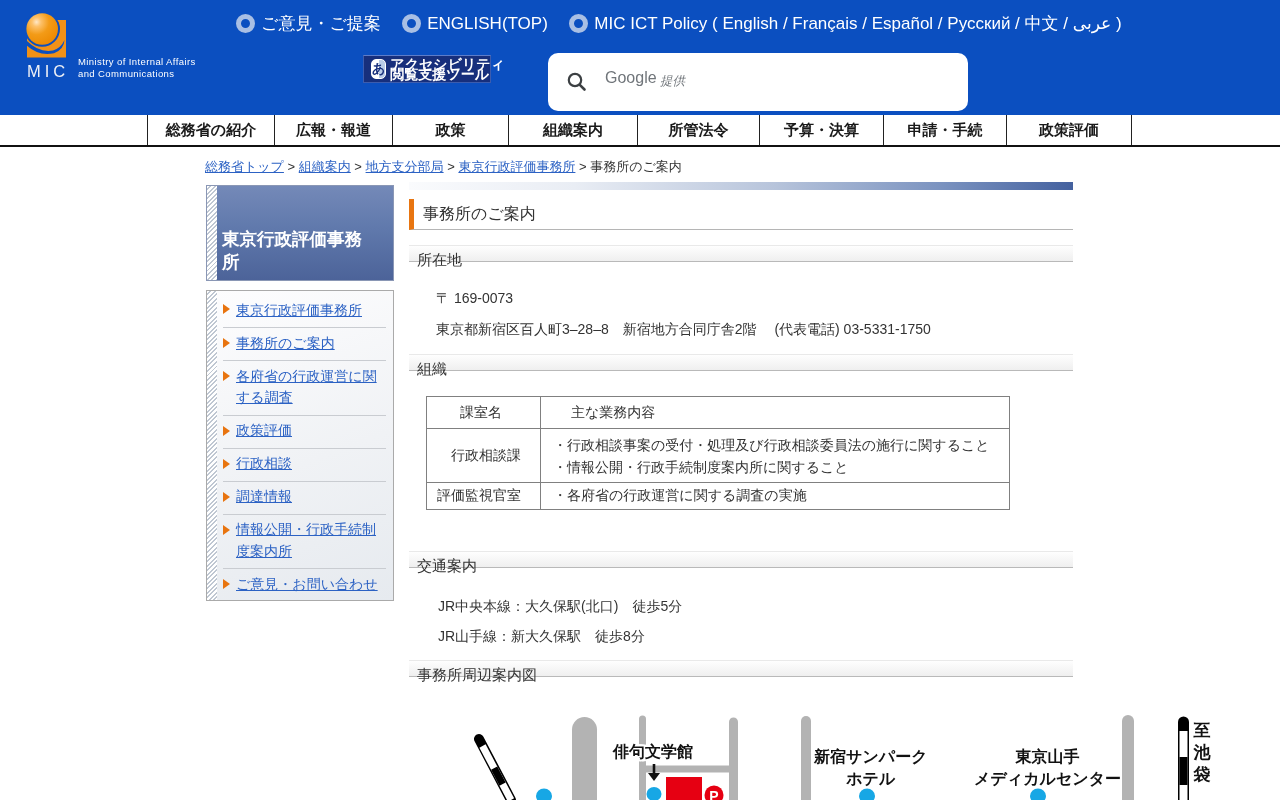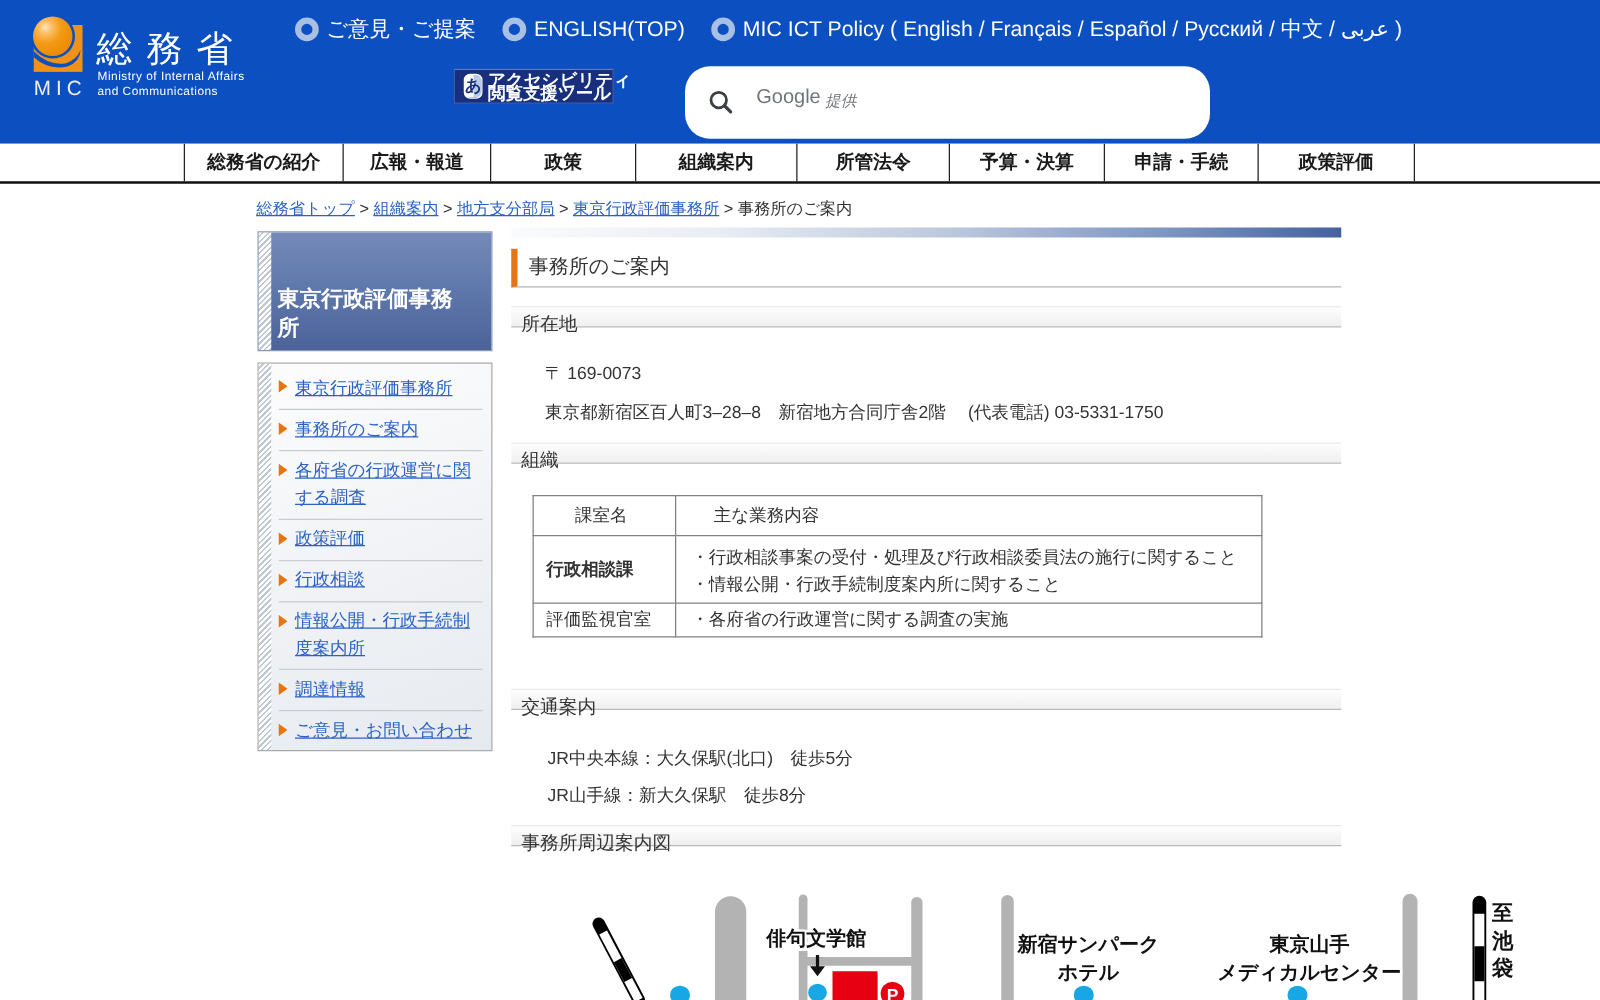--- a/index.html
+++ b/index.html
@@ -19,21 +19,21 @@
 .topnav { position:absolute; top:12px; left:236px; list-style:none; white-space:nowrap; }
 .topnav li { display:inline-block; margin-right:17px; color:#fff; font-size:17px; vertical-align:middle; }
 .ring { display:inline-block; width:19px; height:19px; border-radius:50%;
   border:5px solid #a9bfe4; background:#0b4fc0; vertical-align:-4px; margin-right:6px; }
 .acc-badge { position:absolute; left:363px; top:55px; width:128px; height:28px;
   background:#172f7c; border:1px solid #3c5cae; border-top-color:#5d7cc9; display:flex;
   align-items:center; padding:0 4px; }
 .acc-txt { color:#fff; font-size:14px; line-height:10px; font-weight:bold;
   margin-left:4px; letter-spacing:0px; white-space:nowrap; }
 .searchbox { position:absolute; left:548px; top:53px; width:419.5px; height:57.5px;
-  background:#fff; border-radius:20px; }
+  background:#fff; border-radius:10px; }
 .searchbox .g { position:absolute; left:57px; top:16px; color:#70757a; font-size:16px; }
 .searchbox .teikyo { position:absolute; top:20px; color:#70757a; font-size:12.5px;font-style:italic; }
 
 
 .menubar { position:absolute; left:0; top:114.5px; width:1280px; height:32.5px; background:#fff;
   border-bottom:2px solid #111; }
 .menubar ul { position:absolute; left:147px; top:0; height:30.5px; list-style:none; display:flex; }
 .menubar li { height:30.5px; line-height:30px; text-align:center; font-size:15px; font-weight:bold;
   color:#1a1a1a; border-left:1px solid #222; }
 .menubar li:last-child { border-right:1px solid #222; }
@@ -103,21 +103,20 @@
           <stop offset="0.5" stop-color="#f39b17"></stop>
           <stop offset="1" stop-color="#ec8800"></stop>
         </radialGradient>
       </defs>
       <rect x="1" y="8" width="39" height="37.5" fill="#f19117"></rect>
       <circle cx="16.2" cy="17" r="17.8" fill="#0b4fc0"></circle>
       <path d="M 1 29 Q 13 41 27 38.5 Q 35 36 38.5 28 Q 38 37.5 28 41.2 Q 13 44.5 1 33.8 Z" fill="#0b4fc0"></path>
       <circle cx="16.2" cy="17" r="15.8" fill="url(#ball)"></circle>
     </svg>
     <div class="mic-txt">MIC</div>
-    <div class="somu">総務省</div>
     <div class="ministry">Ministry of Internal Affairs<br>and Communications</div>
     <ul class="topnav">
       <li><span class="ring"></span>ご意見・ご提案</li>
       <li><span class="ring"></span>ENGLISH(TOP)</li>
       <li><span class="ring"></span>MIC ICT Policy ( English / Français / Español / Русский / 中文 / عربى )</li>
     </ul>
     <div class="acc-badge">
       <svg width="22" height="20" viewBox="0 0 22 20">
         <rect x="0" y="0" width="22" height="20" rx="4" fill="#fff"></rect>
         <path d="M3 7 h3 l4 -4 v14 l-4 -4 h-3 z" fill="#172f7c"></path>
@@ -162,40 +161,40 @@
     <div class="t">東京行政評価事務<br>所</div>
   </div>
   <div class="side-menu">
     <div class="hatch"></div>
     <ul>
       <li><a href="#">東京行政評価事務所</a></li>
       <li><a href="#">事務所のご案内</a></li>
       <li><a href="#">各府省の行政運営に関する調査</a></li>
       <li><a href="#">政策評価</a></li>
       <li><a href="#">行政相談</a></li>
+      <li><a href="#">調達情報</a></li>
       <li><a href="#">情報公開・行政手続制度案内所</a></li>
-      <li><a href="#">調達情報</a></li>
       <li><a href="#">ご意見・お問い合わせ</a></li>
     </ul>
   </div>
 
   <div class="main">
     <div class="pagetitle">事務所のご案内</div>
     <div class="sec" style="top:49px">所在地</div>
     <div class="body-txt" style="left:16px; top:94px">〒 169-0073</div>
     <div class="body-txt" style="left:16px; top:125px">東京都新宿区百人町3–28–8　新宿地方合同庁舎2階　 (代表電話) 03-5331-1750</div>
     <div class="sec" style="top:158px">組織</div>
     <table class="orgtable">
       <tbody>
           <tr>
         <th style="width:114px; height:32px; padding-left:33px;">課室名</th>
         <th style="width:469px; padding-left:30px;">主な業務内容</th>
       </tr>
       <tr>
-        <td style="height:54px; padding-left:10px;font-weight:bold;">行政相談課</td>
+        <td style="height:54px; padding-left:24px;">行政相談課</td>
         <td style="padding-left:12px; line-height:22px;">・行政相談事案の受付・処理及び行政相談委員法の施行に関すること<br>・情報公開・行政手続制度案内所に関すること</td>
       </tr>
       <tr>
         <td style="height:27px; padding-left:10px;">評価監視官室</td>
         <td style="padding-left:12px;">・各府省の行政運営に関する調査の実施</td>
       </tr>
     </tbody>
       </table>
     <div class="sec" style="top:355px">交通案内</div>
     <div class="body-txt" style="left:18px; top:402px">JR中央本線：大久保駅(北口)　徒歩5分</div>

